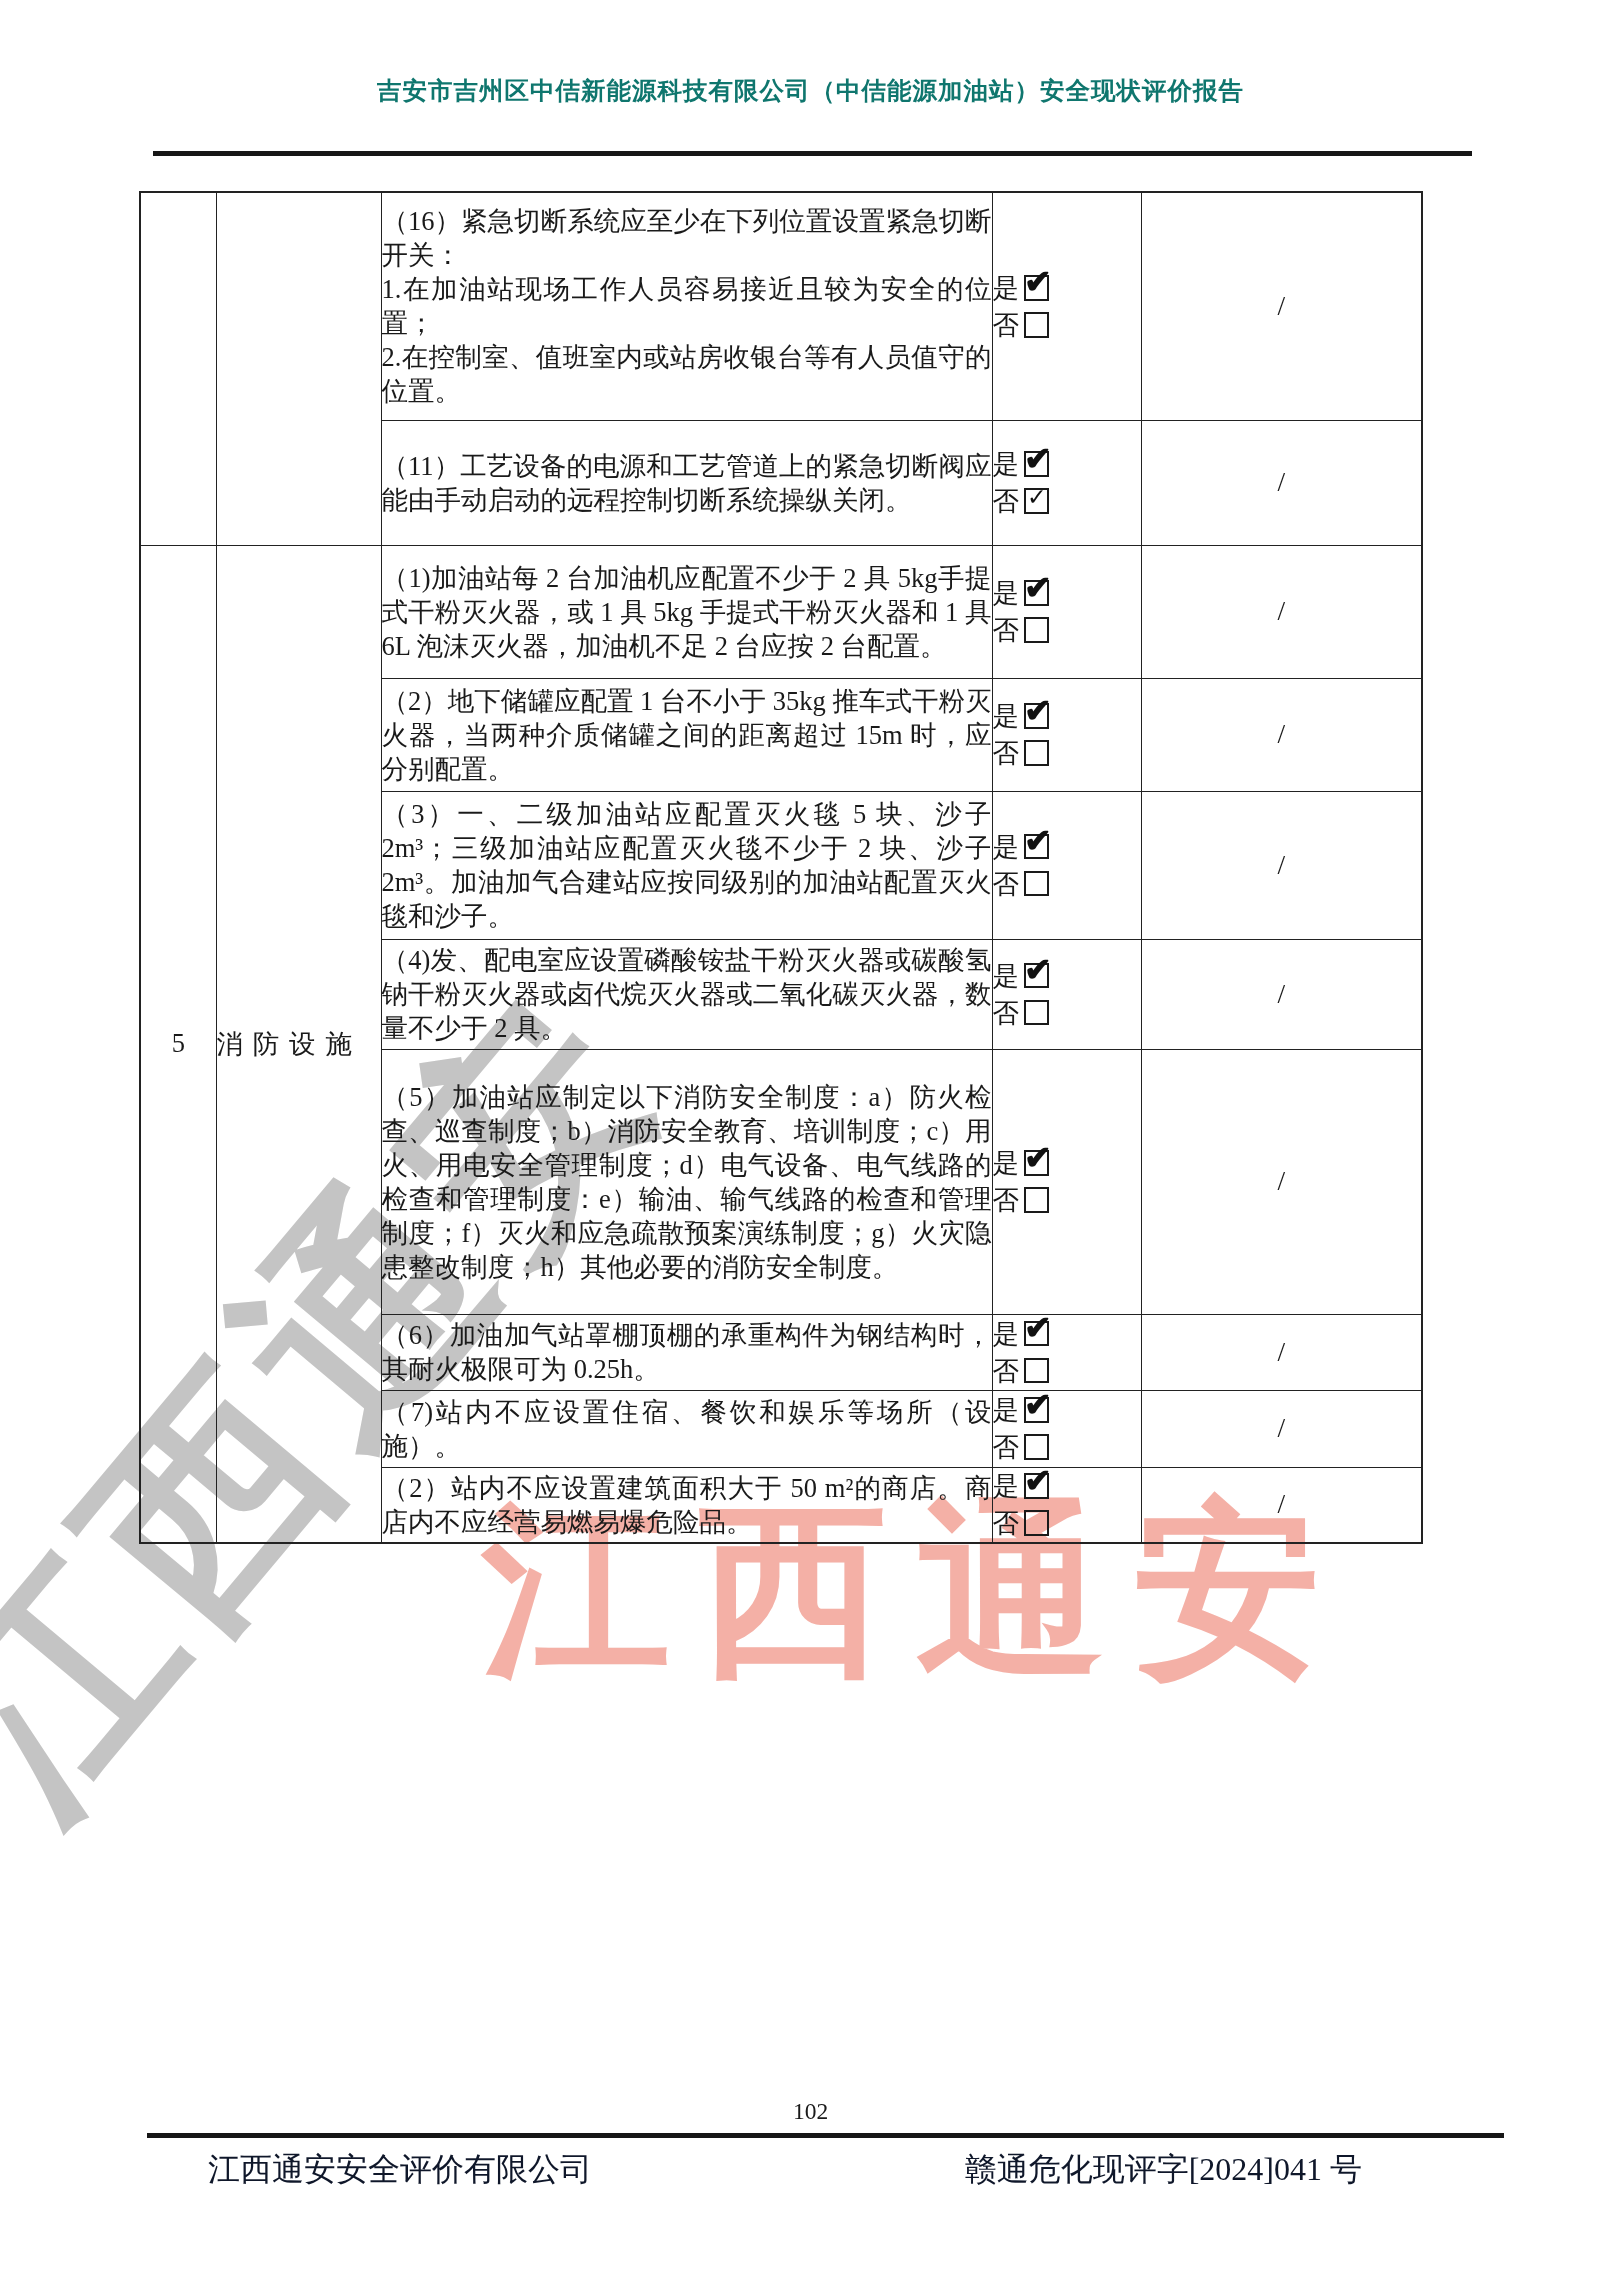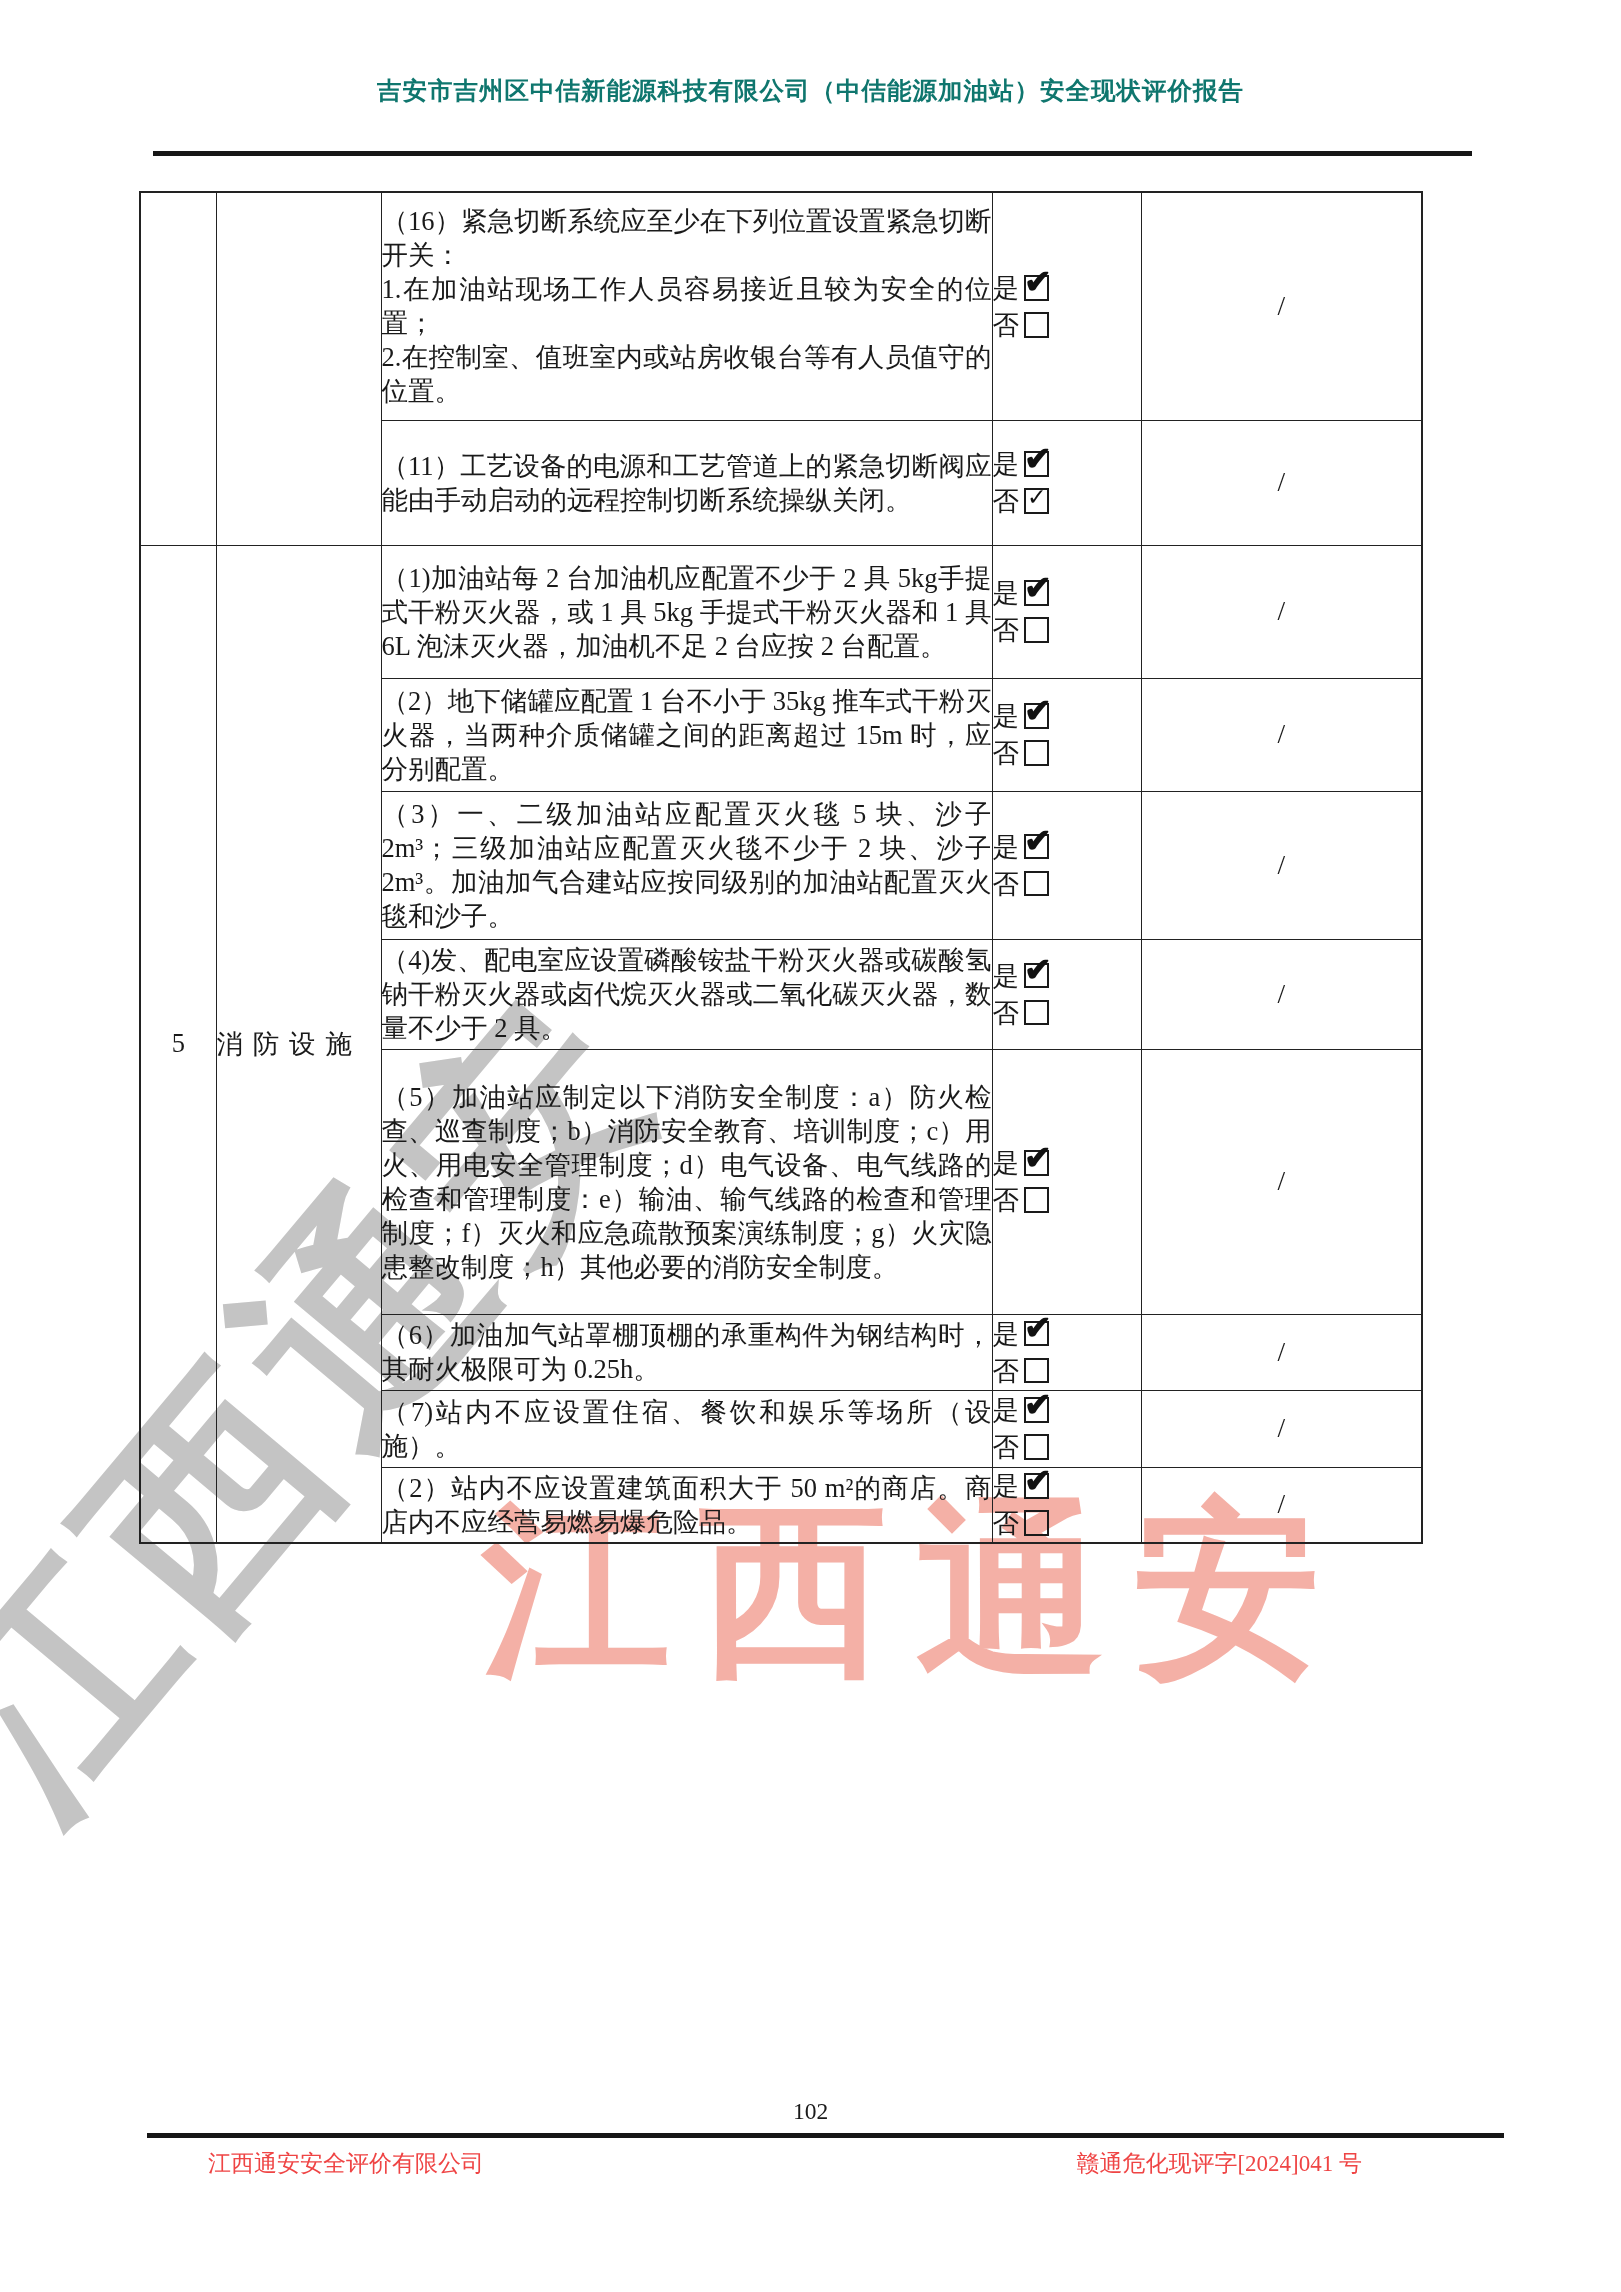--- a/index.html
+++ b/index.html
@@ -56,21 +56,21 @@
   tr.h16{height:228px} tr.h17{height:125px}
   tr.h1{height:133px}  tr.h2{height:113px}
   tr.h3{height:148px}  tr.h4{height:110px}
   tr.h5{height:265px}  tr.h6{height:76px}
   tr.h7{height:77px}   tr.h8{height:74px}
   
   .page-number{position:absolute;top:2098px;left:0;width:1621px;text-align:center;font-size:23.5px;}
   .footer-rule{position:absolute;left:147px;top:2133px;width:1357px;height:4.9px;background:#161616;}
   .footer-bar{
     position:absolute;left:153px;top:2148px;width:1319px;display:flex;
-    justify-content:space-between;font-size:23px;color:#ef4444;
+    justify-content:space-between;font-size:32px;color:#0f172a;
   }
   .footer-bar .fl{padding-left:55px;}
   .footer-bar .fr{padding-right:110px;margin-left:30px;}
 </style>
 </head>
 <body>
 
 <div class="wm-gray">江西通安</div>
 <div class="wm-red">江西通安</div>
 

